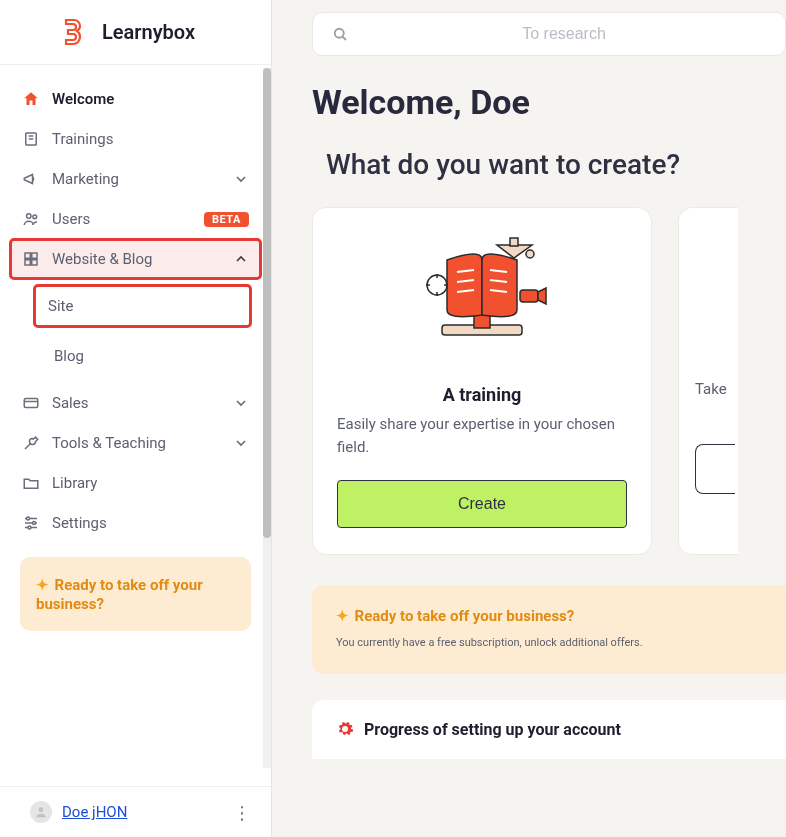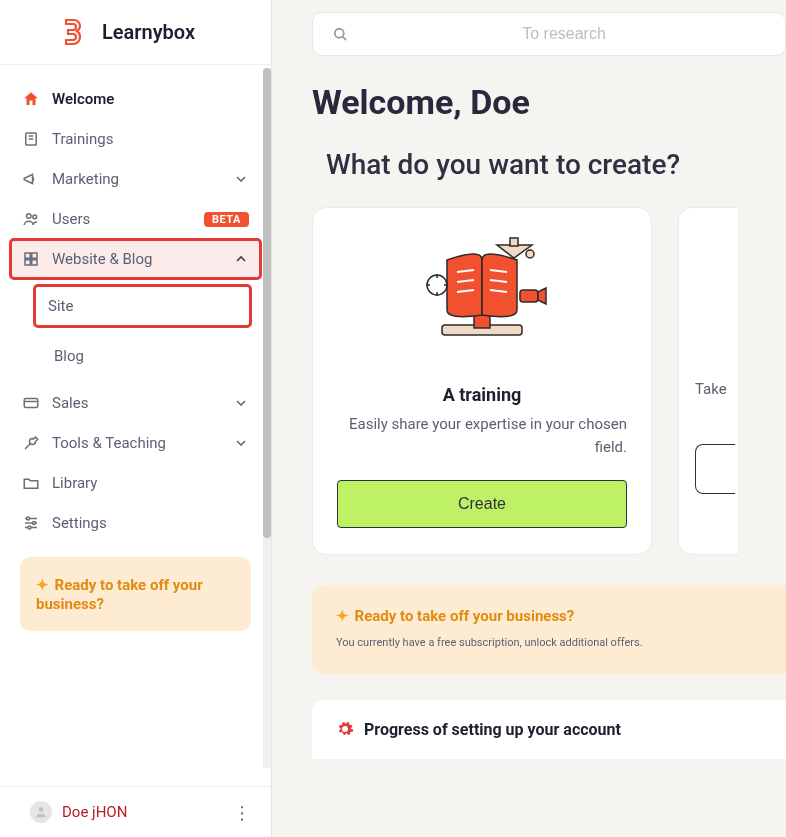--- a/index.html
+++ b/index.html
@@ -29,39 +29,39 @@
   .sub-items { padding-left: 30px; margin-top: 6px; margin-bottom: 6px; }
   .sub-item { padding: 12px 14px; color: #5c5f70; font-size: 15px; cursor: pointer; border-radius: 4px; }
   .sub-hl { outline: 3px solid #e53935; outline-offset: -2px; margin-left: -6px; margin-right: 10px; margin-bottom:8px; }
   
   .promo-card { margin: 14px 10px 0 10px; background: #fdecd2; border-radius: 10px; padding: 18px 16px; }
   .promo-card .star { color: #f5a623; margin-right: 6px; }
   .promo-card-text { color: #e28b12; font-weight: 700; font-size: 15px; }
   
   .user-row { display: flex; align-items: center; gap: 10px; padding: 14px 20px 14px 30px; border-top: 1px solid #eee; }
   .avatar { width: 22px; height: 22px; border-radius: 50%; background: #e5e5e5; display:flex; align-items:center; justify-content:center; }
-  .user-name { color: #b91c1c; font-size: 15px; }
+  .user-name { color: #1d4ed8; font-size: 15px; text-decoration: underline; }
   .more { margin-left: auto; color: #6b6e7c; cursor: pointer; font-size:18px; }
   
   
   .main { flex: 1; display: flex; flex-direction: column; overflow: hidden; }
   .search-bar { margin: 12px 0 0 40px; background: #fff; border: 1px solid #e8e8e8; border-radius: 10px; padding: 12px 18px; display: flex; align-items: center; gap: 12px; }
   .search-bar .sicon { color: #9aa0ab; }
   .search-bar input { border: none; outline: none; font-size: 16px; color: #333; width: 100%; background: transparent; text-align: center; }
   .search-bar input::placeholder { color: #b8bcc4; }
   
   .content { padding: 26px 0 0 40px; }
   .h1 { font-size: 34px; font-weight: 700; color: #29293d; margin-bottom: 26px; }
   .h2 { font-size: 28px; font-weight: 500; color: #2f3143; margin-bottom: 26px; margin-left: 14px; }
   
   .cards { display: flex; gap: 26px; }
   .card { width: 340px; background: #fff; border: 1px solid #eceae6; border-radius: 14px; padding: 22px 24px 26px 24px; display: flex; flex-direction: column; align-items: center; }
   .card-illus { width: 160px; height: 140px; margin-bottom: 14px; position: relative; display:flex; align-items:center; justify-content:center; }
   .card-title { font-size: 18px; font-weight: 700; color: #1e1e2e; margin-bottom: 8px; }
-  .card-desc { font-size: 15px; color: #5c5f70; text-align: right; line-height: 1.5; margin-bottom: 22px; }
+  .card-desc { font-size: 15px; color: #5c5f70; text-align: left; line-height: 1.5; margin-bottom: 22px; }
   .card-btn { width: 100%; padding: 14px; border: 1.5px solid #2f3143; background: #bef264; border-radius: 4px; font-size: 16px; color: #2f3143; font-weight: 500; cursor: pointer; }
   
   .card.peek { width: 60px; padding: 22px 0 26px 16px; border-left: 1px solid #eceae6; border-top: 1px solid #eceae6; border-bottom: 1px solid #eceae6; border-right: none; border-radius: 14px 0 0 14px; align-items: flex-start; overflow:hidden; }
   .card.peek .peek-desc { font-size:15px; color:#5c5f70; margin-top: 150px; }
   .card.peek .peek-btn-frag { margin-top: 46px; width: 40px; height:50px; border:1.5px solid #2f3143; border-right:none; border-radius:8px 0 0 8px; }
   
   .banner { margin-top: 30px; background: #fdecd2; border-radius: 12px 0 0 12px; padding: 22px 24px; }
   .banner-title { color: #e28b12; font-weight: 700; font-size: 15px; margin-bottom: 10px; display:flex; align-items:center; gap:6px;}
   .banner-text { color: #5c5f70; font-size: 11px; line-height: 1.5; }
   

